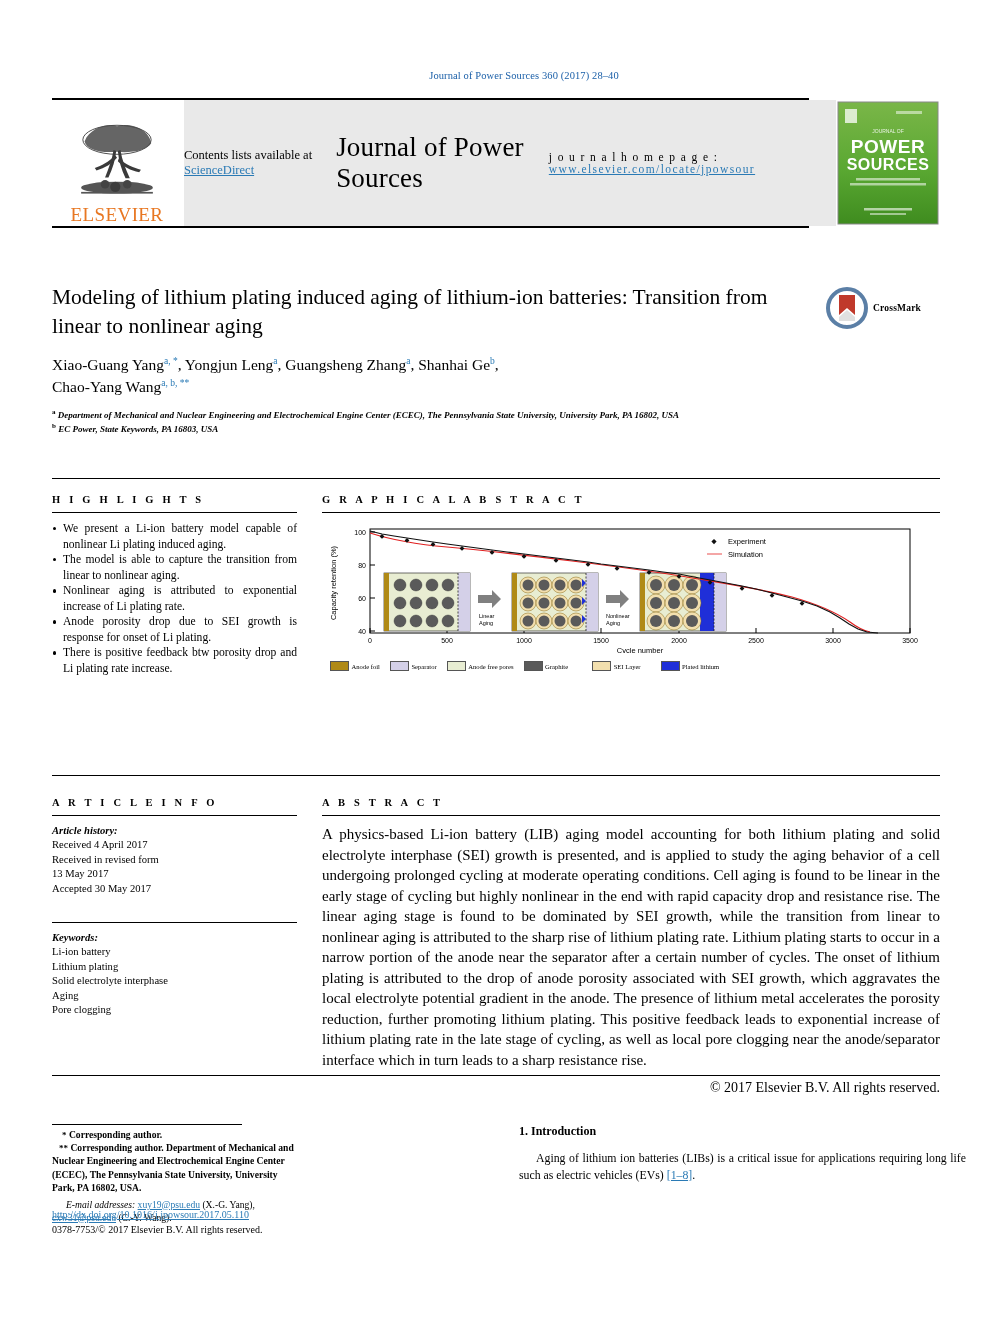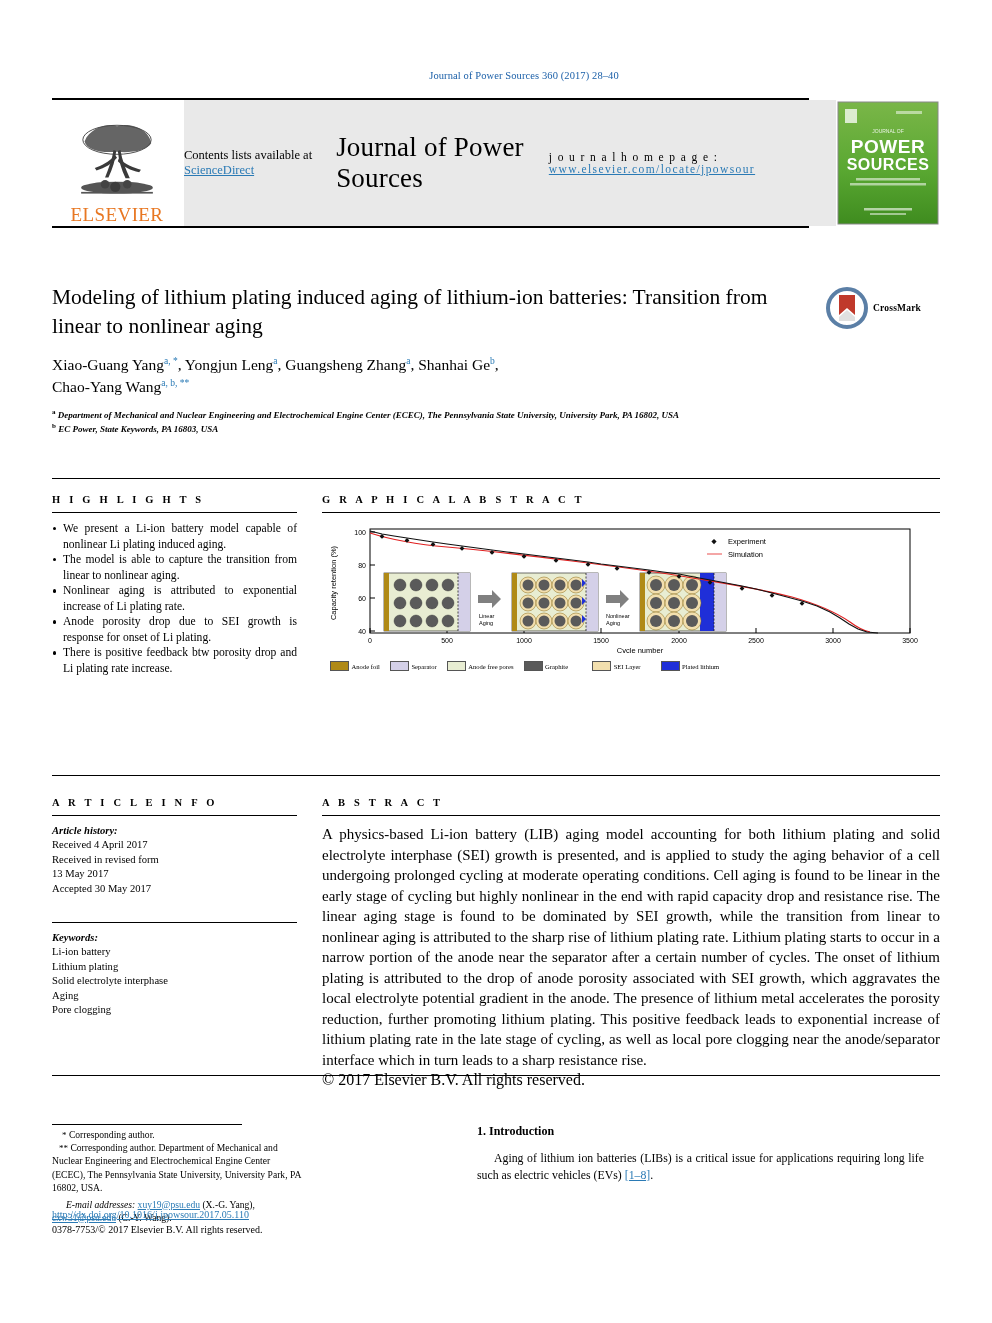--- a/index.html
+++ b/index.html
@@ -102,37 +102,37 @@
   .lg-sw{width:17px;height:8px;border:0.8px solid #555;display:inline-block;}
 
   
   .ai-block{font-size:10.6px;line-height:1.36;margin-top:8px;}
   .ai-em{font-style:italic;font-weight:bold;}
 
   
   .abstract-text{
     font-size:15px;line-height:1.37;text-align:justify;margin-top:8px;
   }
-  .copyright{text-align:left;font-size:16px;}
+  .copyright{text-align:right;margin-top:9px;font-size:14px;}
 
   
   .foot-rule{position:absolute;left:52px;top:1124px;width:190px;border-top:1px solid #000;}
   .footnotes{
     position:absolute;left:52px;top:1128px;width:250px;
     font-size:9.6px;line-height:1.36;
   }
-  .fn-item{text-indent:0;margin:0 0 0 0;}
+  .fn-item{text-indent:0;margin:0 0 0 0;font-weight:bold;}
   .fn-mark{font-size:9px;}
   .fn-email{margin-top:4px;text-indent:14px;}
   .lnk{color:#2a7ab5;}
   .doi-block{
     position:absolute;left:52px;top:1208px;width:300px;font-size:10px;line-height:1.45;
   }
   .intro{
-    position:absolute;left:477px;top:1124px;width:447px;
+    position:absolute;left:519px;top:1124px;width:447px;
   }
   .intro h2{font-size:12px;font-weight:bold;margin:0 0 11px 0;}
   .intro p{font-size:11.8px;line-height:1.42;margin:0;text-align:justify;text-indent:17px;}
 </style>
 </head>
 <body>
 
 <div class="page">
 
   <div class="runhead">Journal of Power Sources 360 (2017) 28–40</div>

